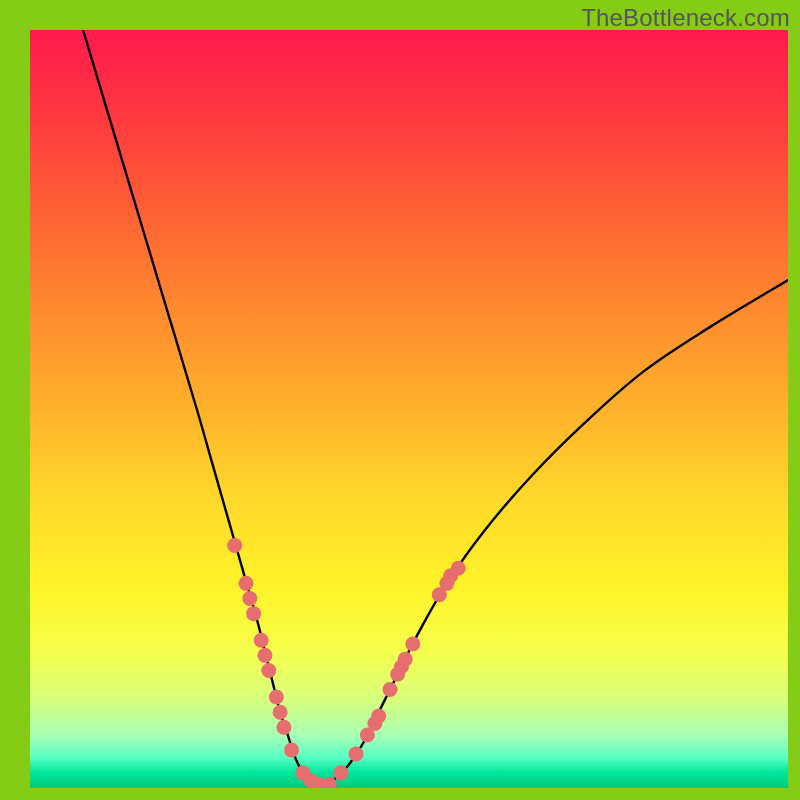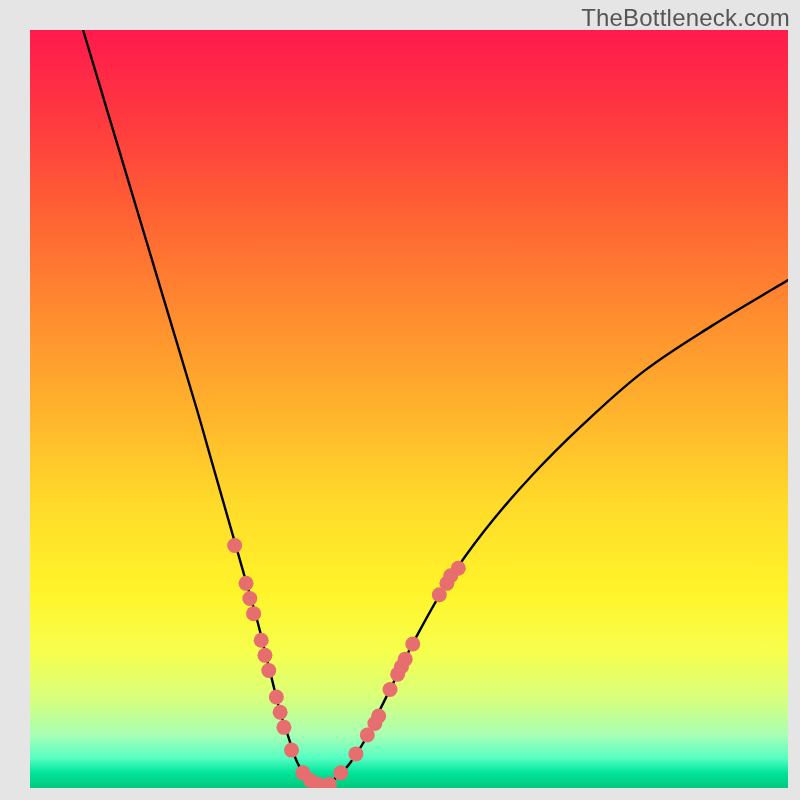--- a/index.html
+++ b/index.html
@@ -10,21 +10,21 @@
     overflow: hidden;
     background: #000;
     font-family: Arial, Helvetica, sans-serif;
   }
   .frame {
     position: absolute;
     left: 0;
     top: 0;
     width: 800px;
     height: 800px;
-    background: #e5e5e5;
+    background: #84cc16;
   }
   .plot {
     position: absolute;
     left: 30px;
     top: 30px;
     width: 758px;
     height: 758px;
     overflow: hidden;
   }
   .gradient {

